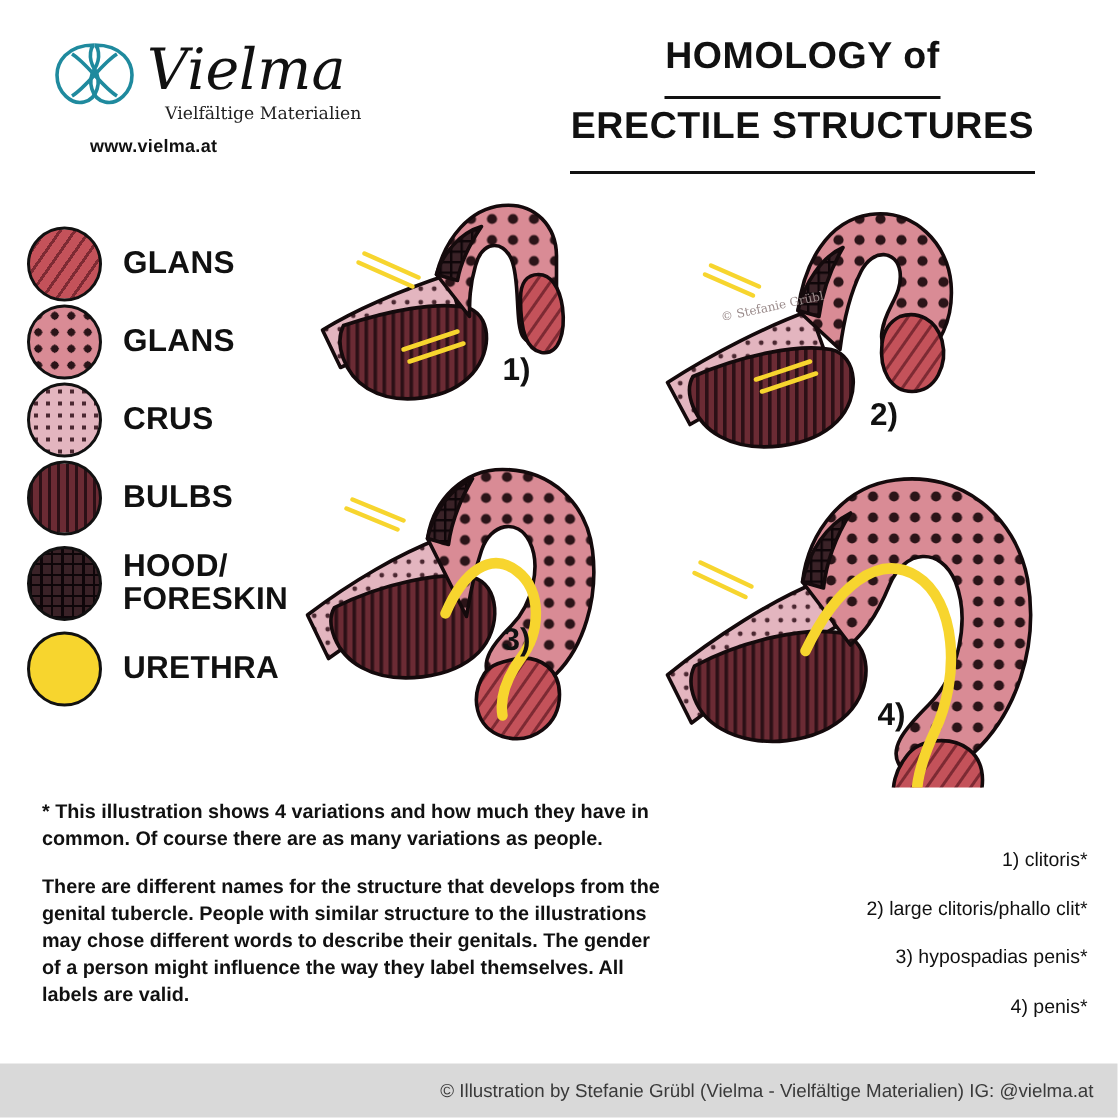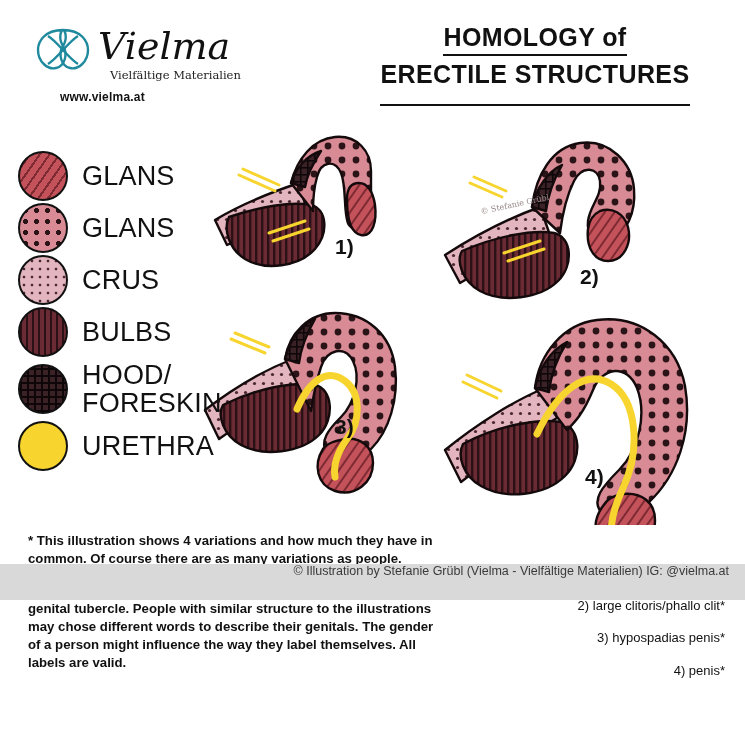--- a/index.html
+++ b/index.html
@@ -11,21 +11,21 @@
     height: 745px;
     background: #ffffff;
     font-family: "Liberation Sans", sans-serif;
     color: #1a1a1a;
     overflow: hidden;
     position: relative;
   }
   .page {
     position: relative;
     width: 745px;
-    height: 600px;
+    height: 745px;
   }
 
   
   .logo-block {
     position: absolute;
     left: 24px;
     top: 16px;
     width: 230px;
     height: 96px;
   }
@@ -77,21 +77,21 @@
     font-size: 25px;
     font-weight: 700;
     letter-spacing: 0.4px;
     color: #111;
     line-height: 1.22;
     display: block;
   }
   .title-line.underline {
     border-bottom: 2px solid #111;
     display: inline-block;
-    padding-bottom: 1px;
+    padding-bottom: 11px;
   }
   .title-line2 {
     border-bottom: 2px solid #111;
     display: inline-block;
     padding-bottom: 15px;
     margin-top: 3px;
   }
 
   
   .legend {
@@ -109,22 +109,22 @@
   .legend-row.tall { height: 62px; }
   .swatch {
     width: 46px;
     height: 46px;
     border-radius: 50%;
     border: 2.5px solid #111;
     flex: 0 0 auto;
     margin-right: 14px;
   }
   .legend-label {
-    font-size: 27px;
-    font-weight: 400;
+    font-size: 21px;
+    font-weight: 700;
     letter-spacing: 0.2px;
     line-height: 1.04;
     color: #111;
     white-space: pre-line;
   }
 
   
   .illus {
     position: absolute;
     left: 195px;
@@ -165,20 +165,21 @@
 
   
   .footer {
     position: absolute;
     left: 0;
     bottom: 0;
     width: 745px;
     height: 36px;
     background: #d9d9d9;
     display: flex;
+    align-items: center;
     justify-content: flex-end;
     padding-right: 16px;
     box-sizing: border-box;
   }
   .footer span {
     font-size: 12.5px;
     color: #3a3a3a;
   }
   .watermark {
     position: absolute;

